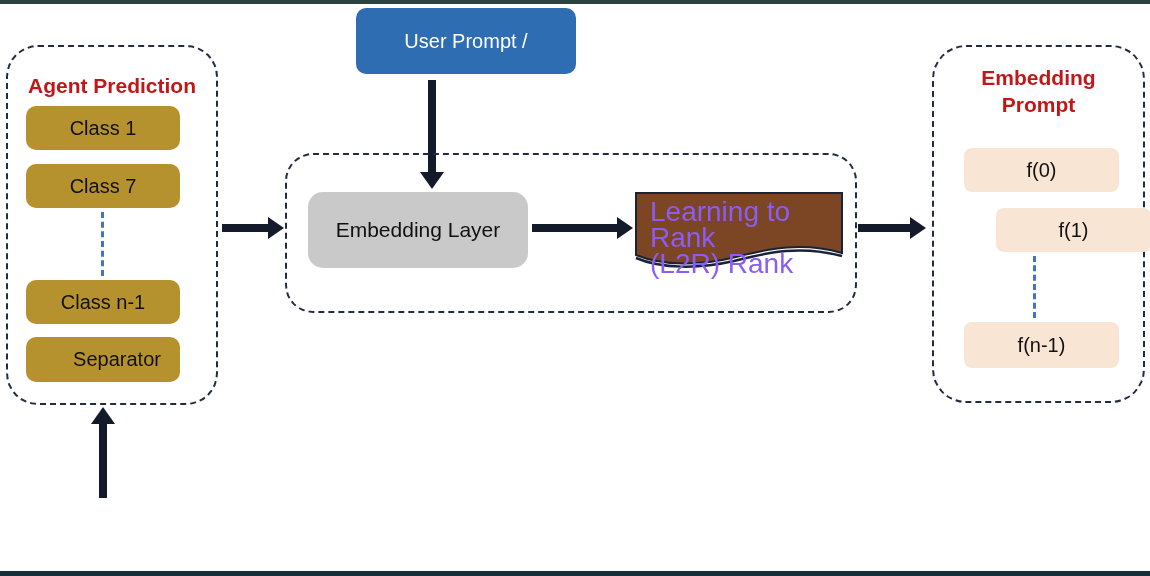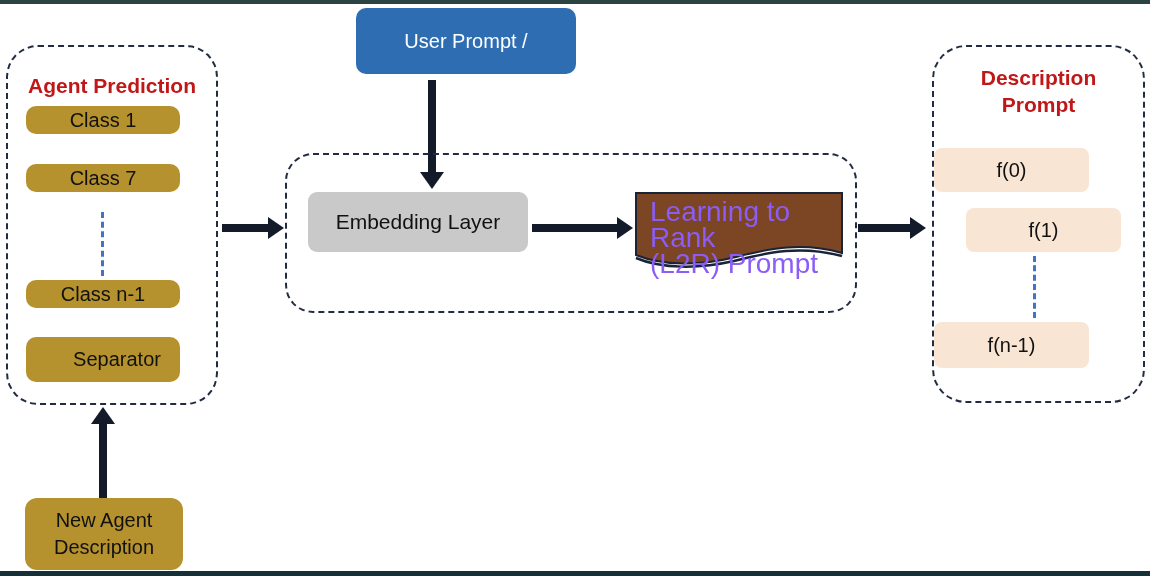--- a/index.html
+++ b/index.html
@@ -35,21 +35,21 @@
     line-height: 27px;
     text-align: center;
   }
   .title-agent { left: 6px; top: 72px; width: 212px; }
   .title-pred  { left: 932px; top: 64px; width: 213px; }
 
   .gold-box {
     position: absolute;
     left: 26px;
     width: 154px;
-    height: 28px;
+    height: 44px;
     background: #b6922e;
     border-radius: 10px;
     color: #111111;
     font-size: 20px;
     display: flex;
     align-items: center;
     justify-content: center;
   }
   .gold-1 { top: 106px; }
   .gold-2 { top: 164px; }
@@ -90,23 +90,23 @@
     justify-content: center;
     text-align: center;
     margin-left: 36px;
   }
 
   .gray-box {
     position: absolute;
     left: 308px;
     top: 192px;
     width: 220px;
-    height: 60px;
+    height: 76px;
     background: #c9c9c9;
-    border-radius: 9px;
+    border-radius: 15px;
     color: #111111;
     font-size: 21px;
     display: flex;
     align-items: center;
     justify-content: center;
   }
 
   .l2r-shape { position: absolute; left: 635px; top: 192px; width: 208px; height: 78px; }
   .l2r-text {
     position: absolute;
@@ -114,21 +114,21 @@
     top: 199px;
     width: 190px;
     color: #8b5cf6;
     font-size: 28px;
     line-height: 26px;
     text-align: left;
   }
 
   .peach-box {
     position: absolute;
-    left: 934px;
+    left: 964px;
     width: 155px;
     height: 44px;
     background: #f8e5d3;
     border-radius: 8px;
     color: #111111;
     font-size: 20px;
     display: flex;
     align-items: center;
     justify-content: center;
   }
@@ -196,23 +196,20 @@
   <div class="blue-dash-v dash-agent"></div>
   <div class="gold-box gold-3">
     <span>Class n-1</span>
   </div>
   <div class="gold-box gold-4">
     <span>Separator</span>
   </div>
 
   <div class="arrow-shaft shaft-up"></div>
   <div class="arrow-head head-up"></div>
-  <div class="new-agent-box">
-    <div class="inner">New Agent Description</div>
-  </div>
 
   <div class="blue-box">
     <div>
       <div>User Prompt /</div>
     </div>
   </div>
   <div class="arrow-shaft shaft-down"></div>
   <div class="arrow-head head-down"></div>
 
   <div class="arrow-shaft shaft-in"></div>
@@ -224,29 +221,29 @@
   </div>
   <div class="arrow-shaft shaft-mid"></div>
   <div class="arrow-head head-mid"></div>
 
   <svg class="l2r-shape" viewBox="0 0 208 78" xmlns="http://www.w3.org/2000/svg">
     <path d="M1,1 H207 V61 C168,50 136,56 101,65 C65,74 28,74 1,63 Z" fill="#7c4524" stroke="#1b2337" stroke-width="2"></path>
     <path d="M207,64 C166,53 134,60 99,69 C64,77 27,77 1,66" fill="none" stroke="#1b2337" stroke-width="2.5"></path>
   </svg>
   <div class="l2r-text">
     <div>Learning to Rank</div>
-    <div>(L2R) Prompt</div>
+    <div>(L2R) Rank</div>
   </div>
 
   <div class="arrow-shaft shaft-out"></div>
   <div class="arrow-head head-out"></div>
 
   <div class="dashed-panel panel-pred"></div>
   <div class="panel-title title-pred">
-    <div>Description</div>
+    <div>Embedding</div>
     <div>Prompt</div>
   </div>
   <div class="peach-box peach-1">
     <span>f(0)</span>
   </div>
   <div class="peach-box peach-2">
     <span>f(1)</span>
   </div>
   <div class="blue-dash-v dash-pred"></div>
   <div class="peach-box peach-3">

